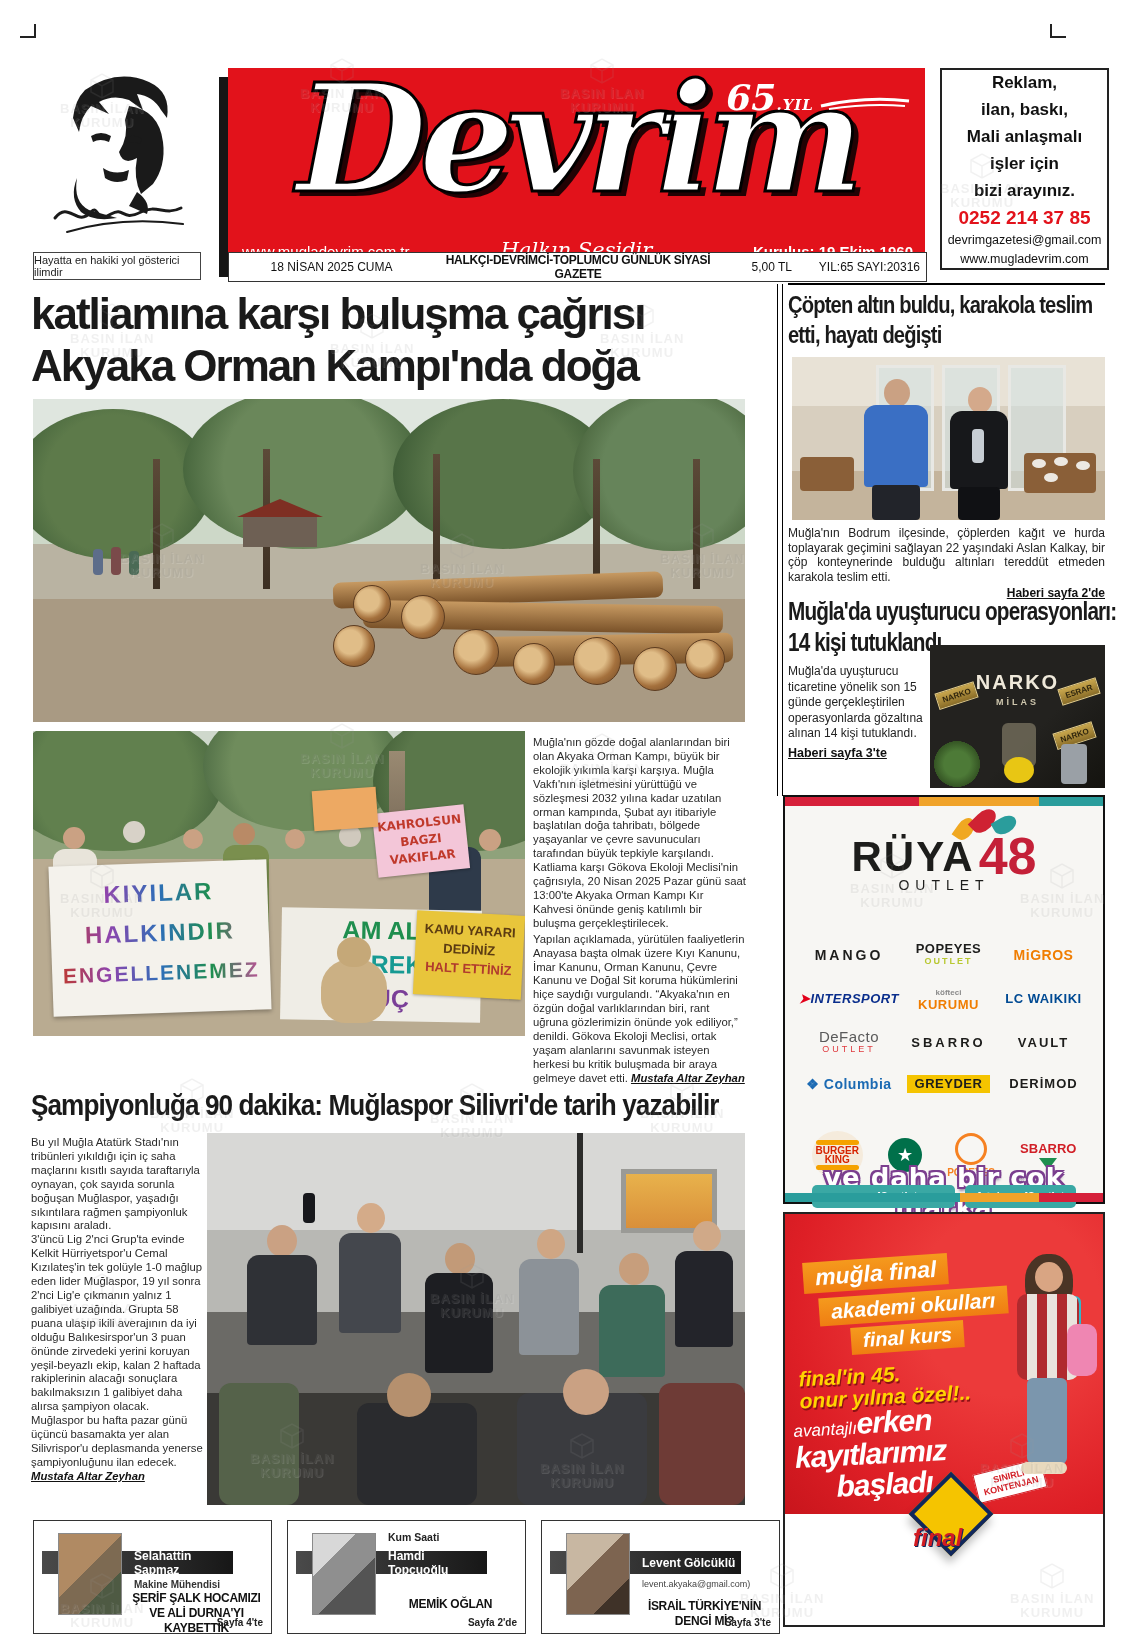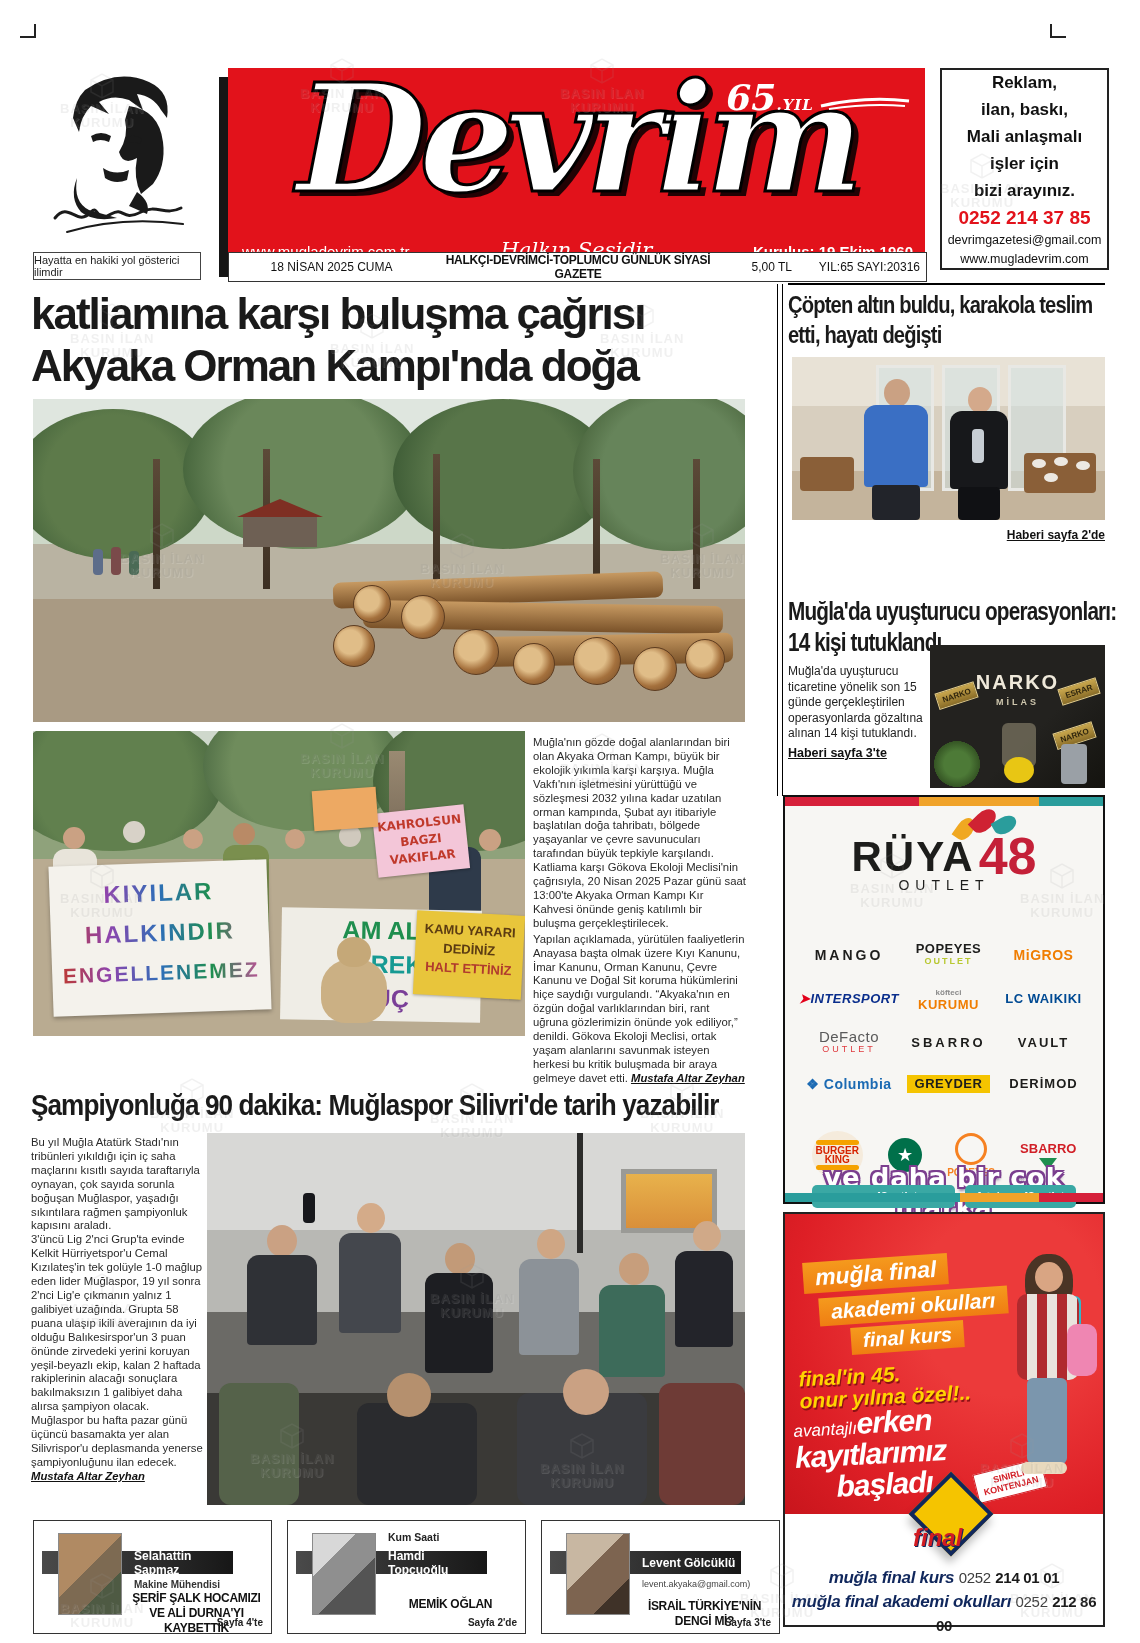--- a/index.html
+++ b/index.html
@@ -520,20 +520,21 @@
   </div>
   <div class="person">
     <div class="head" style="left:176px;top:30px;width:24px;height:26px;background:#d4a98b;"></div>
     <div class="torso" style="left:158px;top:54px;width:58px;height:78px;background:#17181b;"></div>
     <div class="blob" style="left:180px;top:72px;width:12px;height:34px;border-radius:4px;background:#c7cdd4;"></div>
     <div class="torso" style="left:166px;top:130px;width:42px;height:33px;background:#101114;border-radius:4px;"></div>
   </div>
 </div>
 
 <div class="abs gold-body body-just">
+  <div>Muğla'nın Bodrum ilçesinde, çöplerden kağıt ve hurda toplayarak geçimini sağlayan 22 yaşındaki Aslan Kalkay, bir çöp konteynerinde bulduğu altınları tereddüt etmeden karakola teslim etti.</div>
   <div class="ref"><span class="pageref">Haberi sayfa 2'de</span></div>
 </div>
 
 <div class="abs drug-head">
   <div>Muğla'da uyuşturucu operasyonları:</div>
   <div>14 kişi tutuklandı</div>
 </div>
 
 <div class="abs drug-body">
   <div>Muğla'da uyuşturucu ticaretine yönelik son 15 günde gerçekleştirilen operasyonlarda gözaltına alınan 14 kişi tutuklandı.</div>
@@ -615,26 +616,20 @@
         <div class="strap"></div>
       <div class="shirt"></div>
         <div class="pack"></div>
         <div class="jeans"></div>
         <div class="shoe"></div>
     </div>
   </div>
   <div class="final-logo">
     <div class="diamond"></div>
     <div class="final-word">final</div>
-  </div>
-  <div class="final-lines">
-    <div class="fl"><span>muğla final kurs</span>
-      <span class="ph1">0252</span> <span class="ph2">214 01 01</span></div>
-    <div class="fl"><span>muğla final akademi okulları</span>
-      <span class="ph1">0252</span> <span class="ph2">212 86 00</span></div>
   </div>
 </div>
 
 <div class="abs sports-head">Şampiyonluğa 90 dakika: Muğlaspor Silivri'de tarih yazabilir</div>
 
 <div class="abs sports-body body-txt">
   <div>Bu yıl Muğla Atatürk Stadı'nın tribünleri yıkıldığı için iç saha maçlarını kısıtlı sayıda taraftarıyla oynayan, çok sayıda sorunla boğuşan Muğlaspor, yaşadığı sıkıntılara rağmen şampiyonluk kapısını araladı.</div>
   <div>3'üncü Lig 2'nci Grup'ta evinde Kelkit Hürriyetspor'u Cemal Kızılateş'in tek golüyle 1-0 mağlup eden lider Muğlaspor, 19 yıl sonra 2'nci Lig'e çıkmanın yalnız 1 galibiyet uzağında. Grupta 58 puana ulaşıp ikili averajının da iyi olduğu Balıkesirspor'un 3 puan önünde zirvedeki yerini koruyan yeşil-beyazlı ekip, kalan 2 haftada rakiplerinin alacağı sonuçlara bakılmaksızın 1 galibiyet daha alırsa şampiyon olacak.</div>
   <div><span>Muğlaspor bu hafta pazar günü üçüncü basamakta yer alan Silivrispor'u deplasmanda yenerse şampiyonluğunu ilan edecek.</span>
     <span class="byline">Mustafa Altar Zeyhan</span></div>

